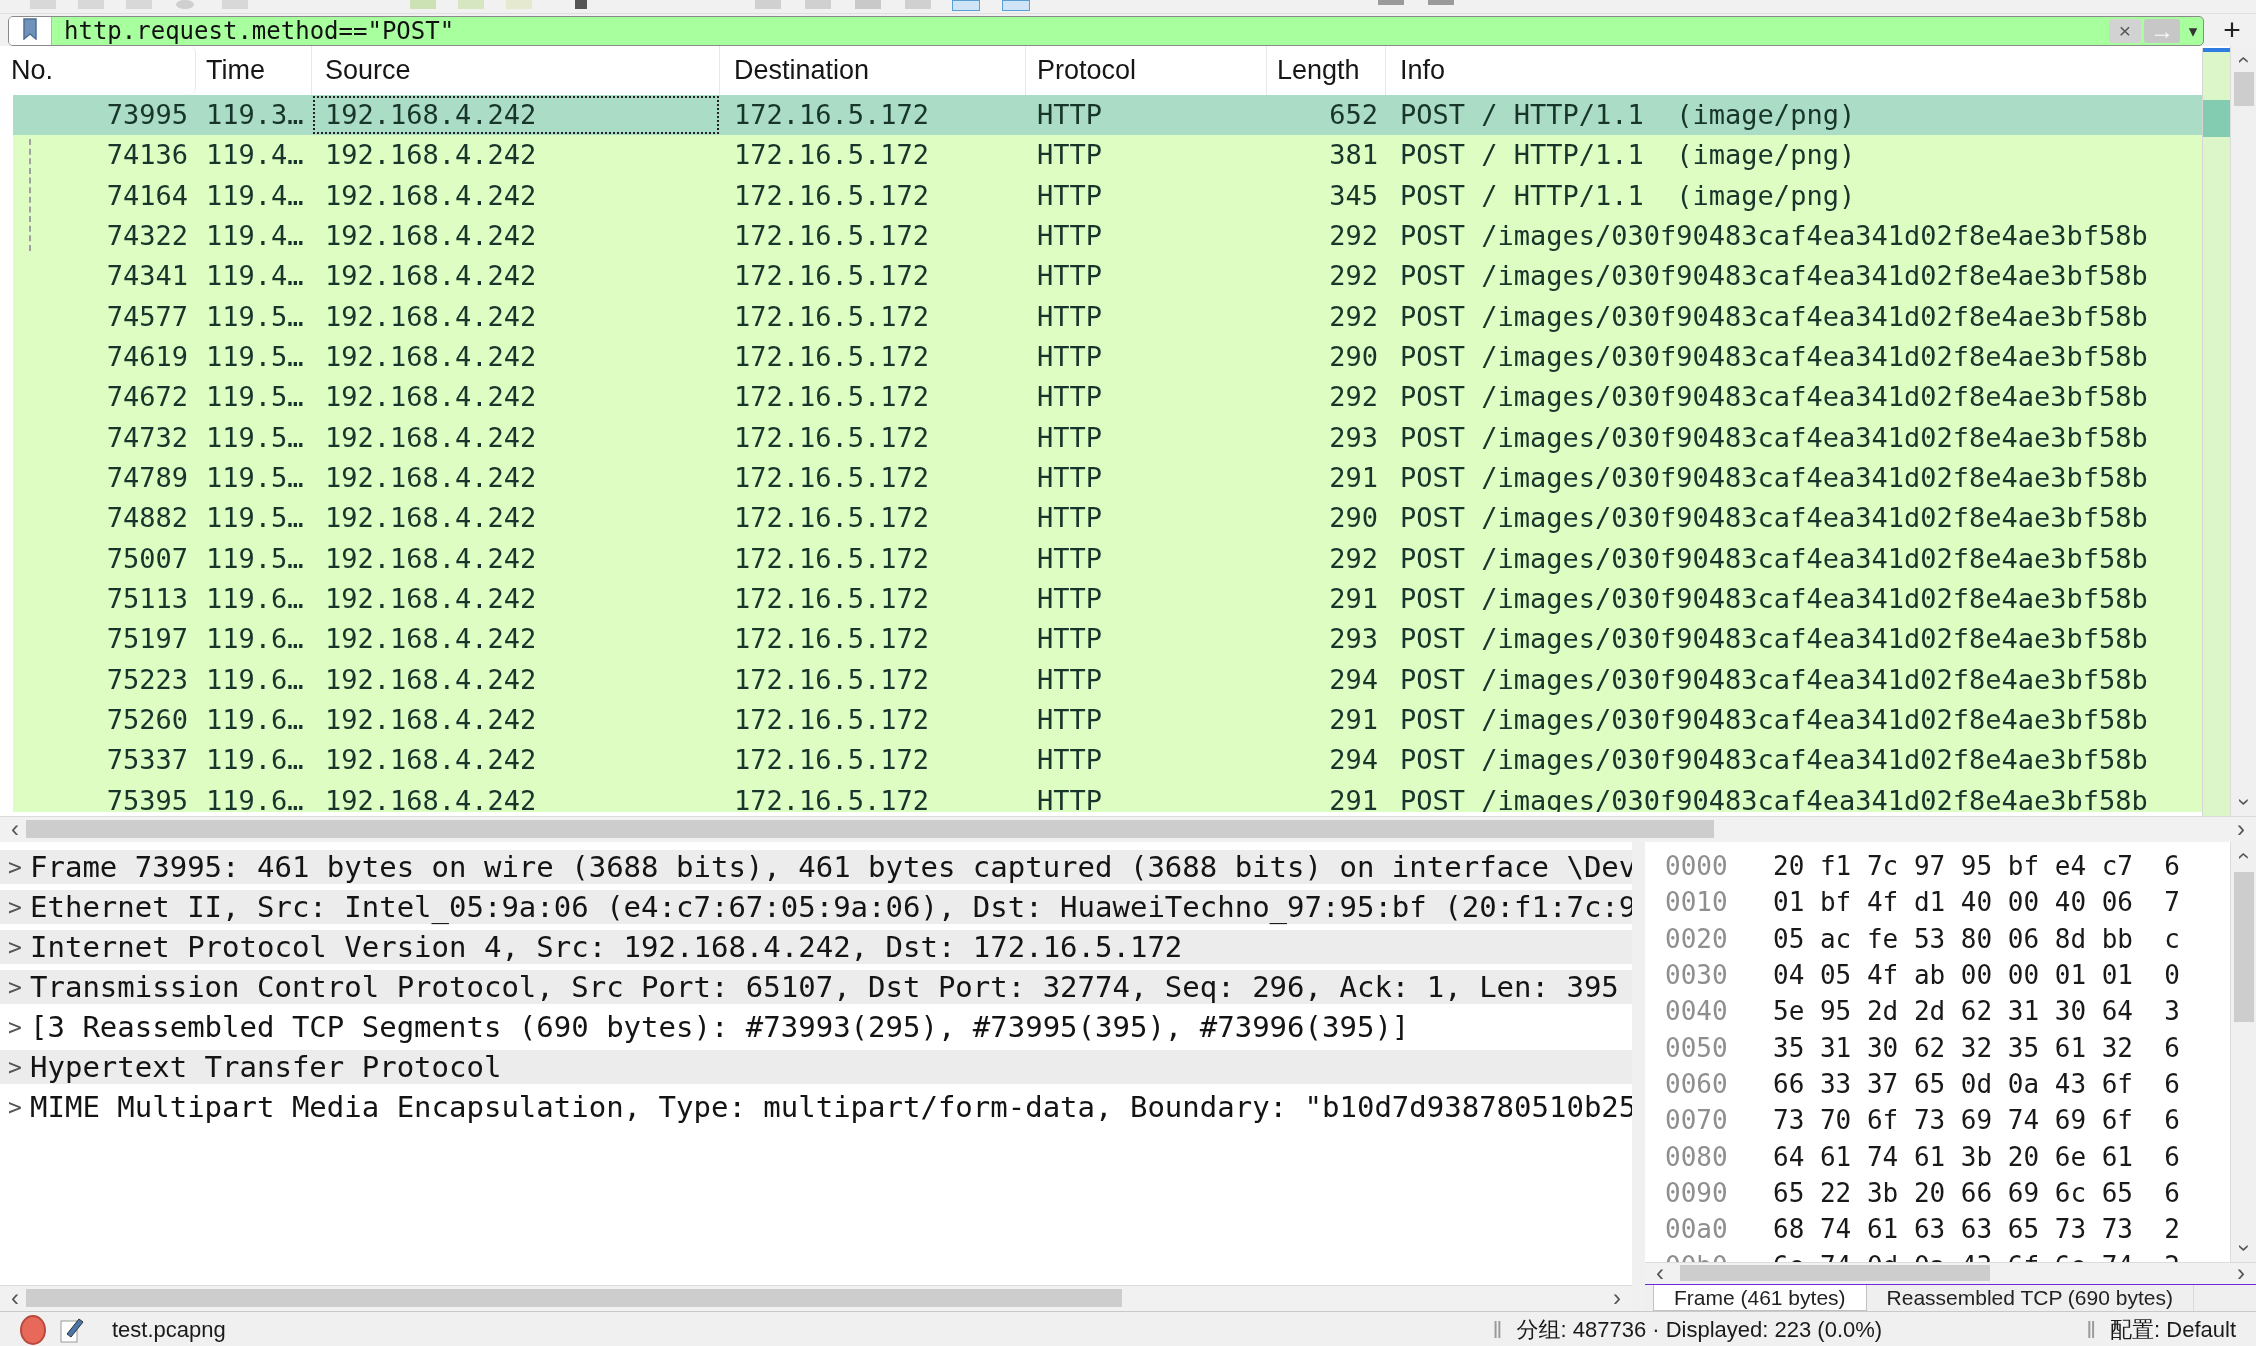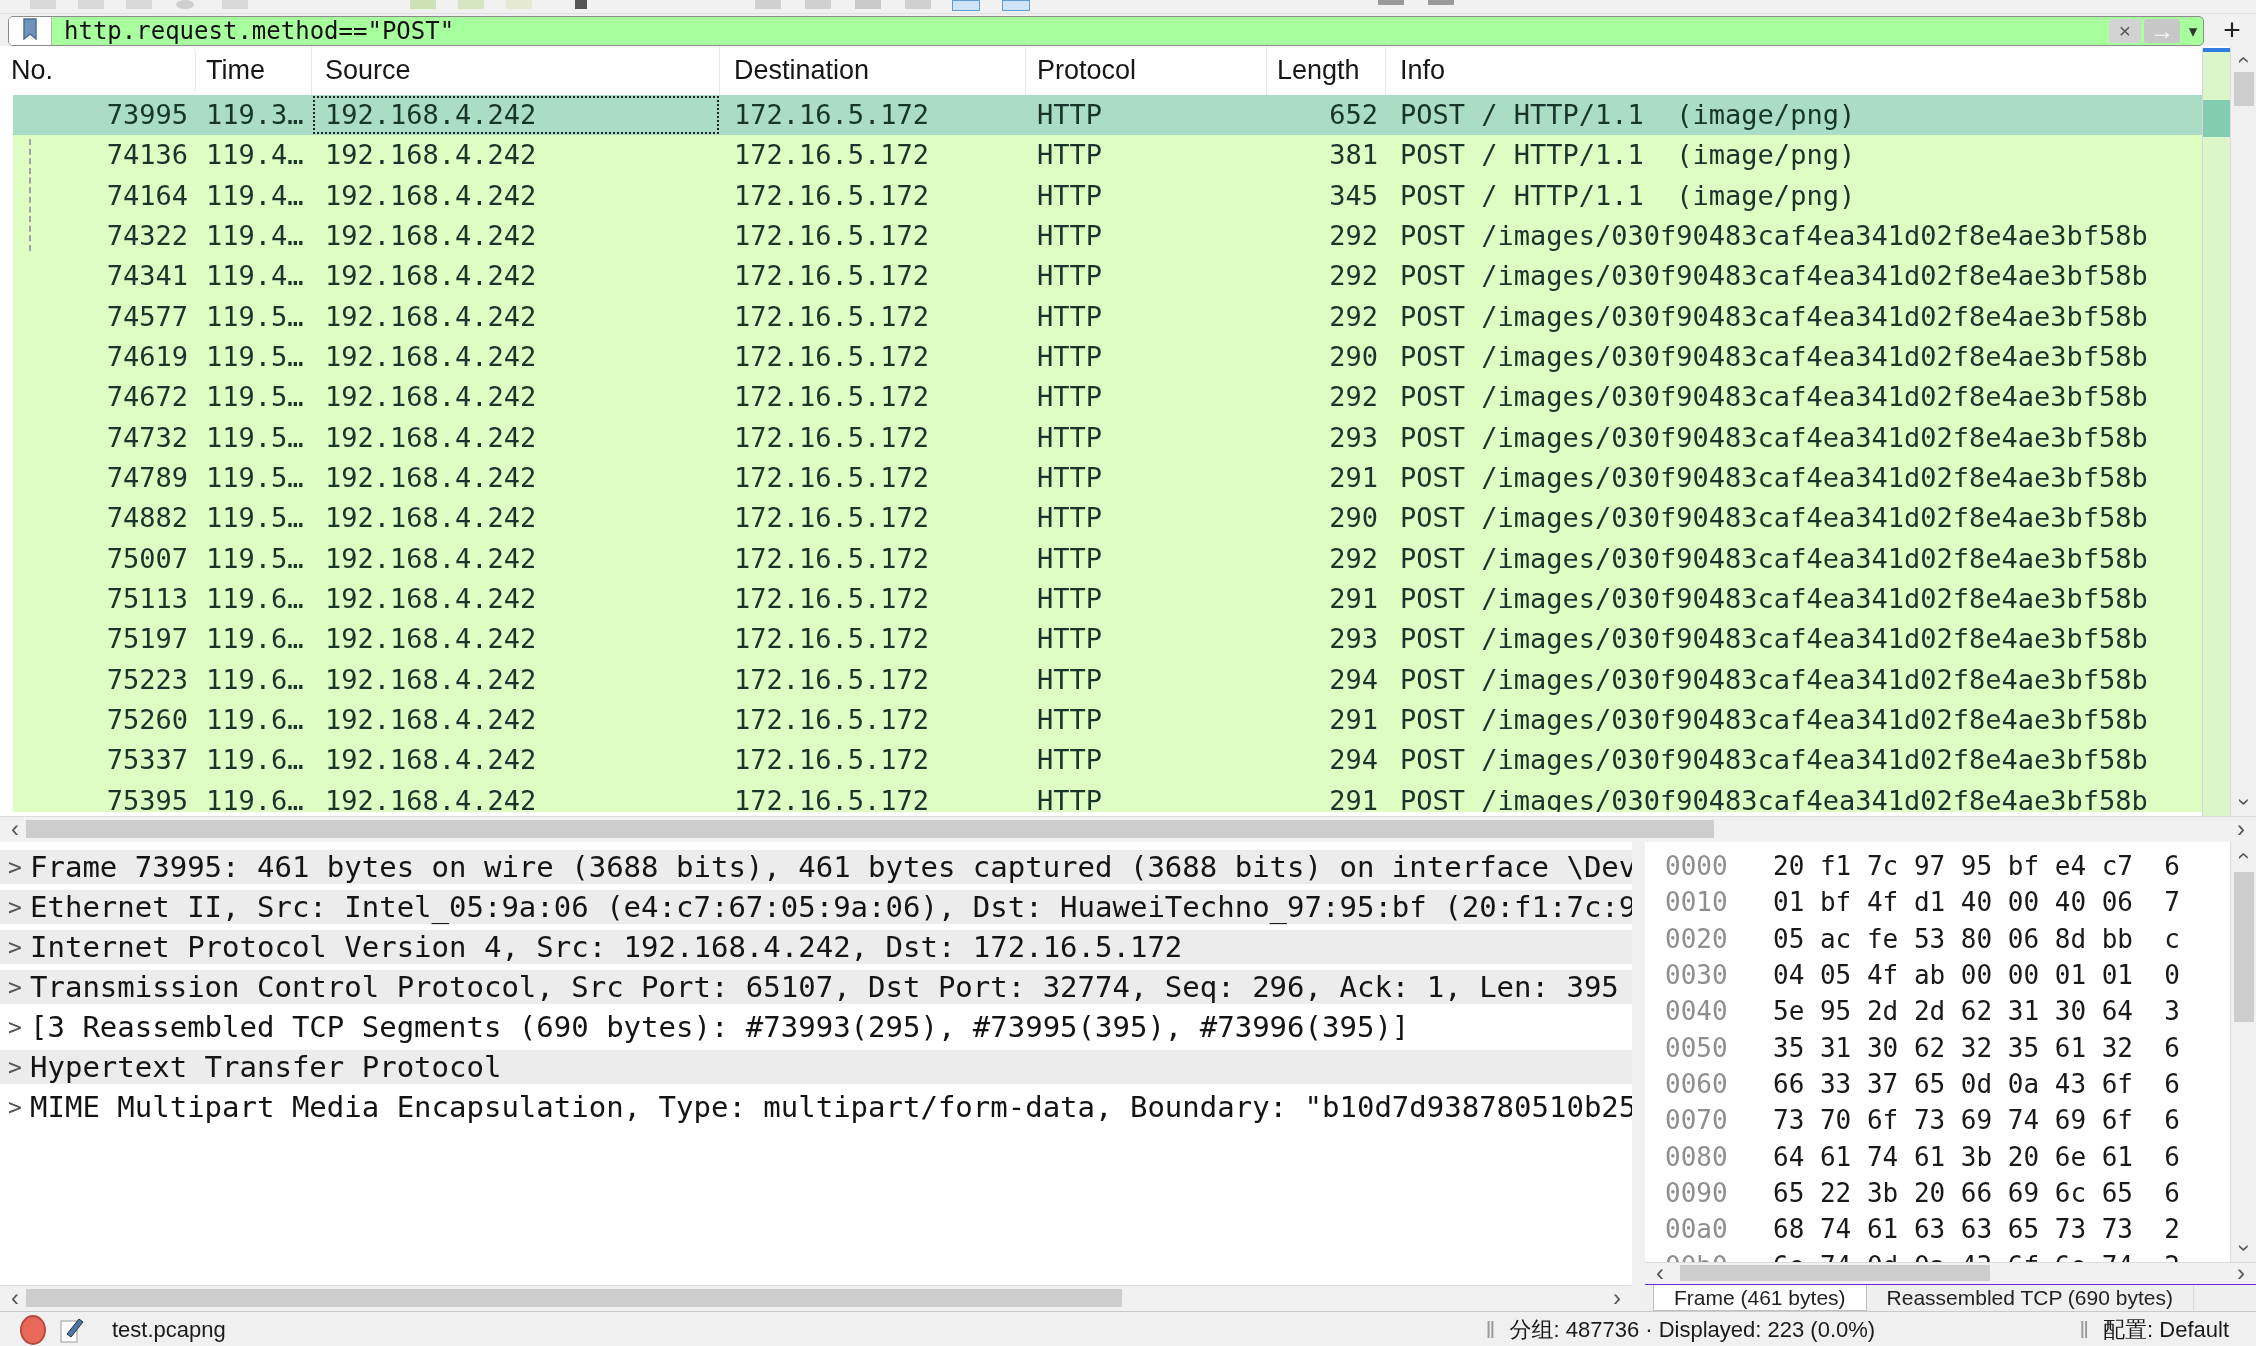--- a/index.html
+++ b/index.html
@@ -99,21 +99,21 @@
   .tab.active{background:#ffffff;border:1px solid #c2c2c2;border-top:none;}
 
   
   #statusbar{position:absolute;left:0;top:1311px;width:2256px;height:35px;background:#f0f0f0;
              border-top:1px solid #c9c9c9;display:flex;align-items:center;font-size:22px;color:#1a1a1a;}
   #expert-dot{width:22px;height:26px;border-radius:50%;background:#e8695a;border:2px solid #b8493c;margin-left:20px;}
   #comment-ic{margin-left:14px;width:24px;height:26px;}
   #fname{margin-left:28px;text-align:right;}
   .sb-sep{color:#9a9a9a;font-size:24px;margin:0 14px;}
   #stats{white-space:nowrap;}
-  #profile{white-space:nowrap;margin-right:27px;}
+  #profile{white-space:nowrap;margin-right:20px;}
   .spacer{flex:1;}
 </style>
 </head>
 <body>
 
 <div id="app">
 
   <div id="toolstrip">
     <div class="tstub" style="left:30px;background:#d8d8d8"></div>
     <div class="tstub" style="left:78px;background:#d8d8d8"></div>

